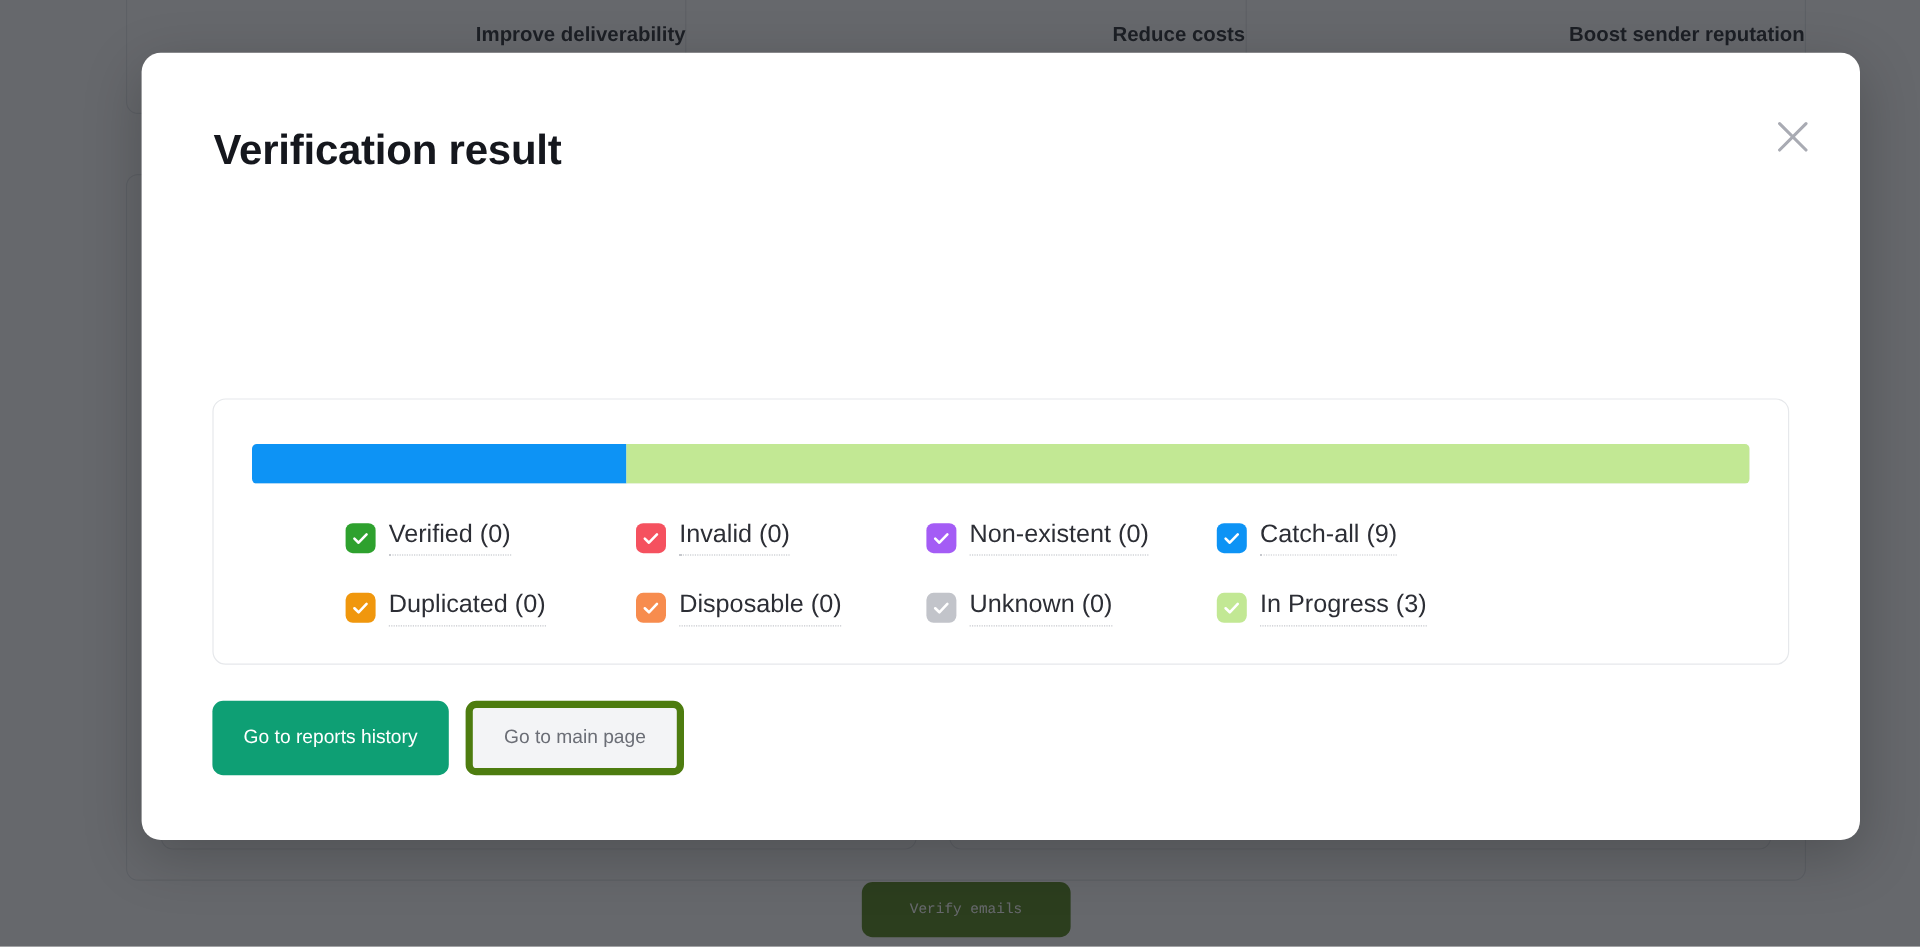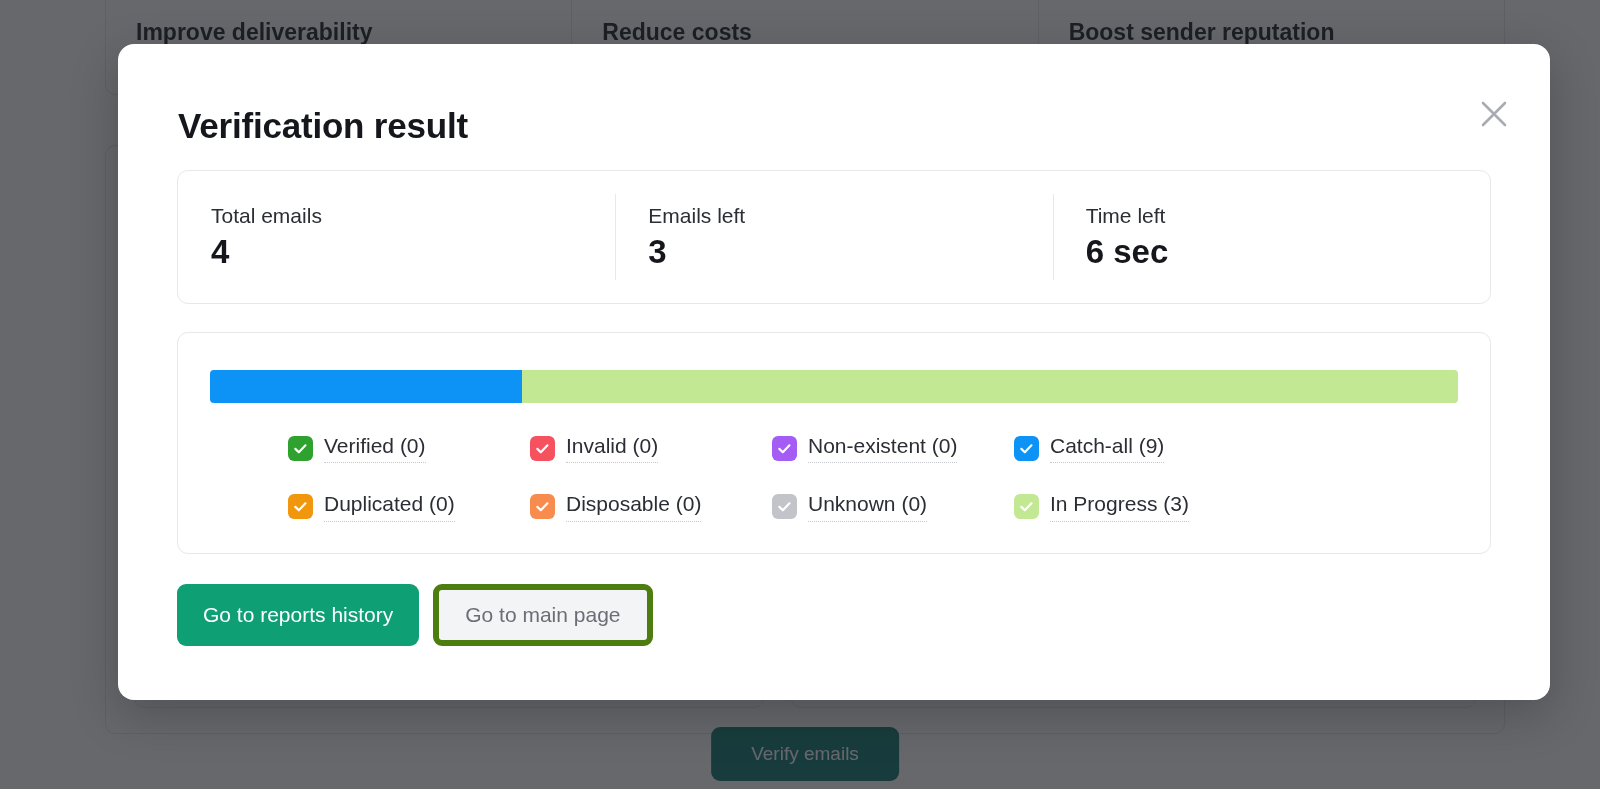--- a/index.html
+++ b/index.html
@@ -34,24 +34,25 @@
     border-radius: 10px;
     background: #fff;
   }
   .bg-top-col {
     flex: 1;
     padding: 58px 0 0 30px;
     border-right: 1px solid #e3e5e8;
   }
   .bg-top-col:last-child { border-right: none; }
   .bg-top-col .bg-heading {
-    font-size: 23px;
+    font-size: 17px;
     font-weight: bold;
     color: #1a1c22;
     white-space: nowrap;
+    text-align: right;
   }
 
   .bg-lower-row {
     position: absolute;
     top: 145px;
     left: 105px;
     right: 95px;
     bottom: 55px;
     border: 1px solid #e3e5e8;
     border-radius: 10px;
@@ -83,27 +84,27 @@
     border-radius: 20px;
     padding: 6px 16px;
     font-size: 19px;
     color: #44464d;
   }
   .bg-cta-button {
     position: absolute;
     left: 50%;
     transform: translateX(-50%);
     bottom: -48px;
-    background: #0f766e;
+    background: #4d7c0f;
     color: #fff;
     border: none;
     border-radius: 9px;
     padding: 16px 40px;
-    font-size: 19px;
-    font-family: Liberation Sans, sans-serif;
+    font-size: 12px;
+    font-family: Liberation Mono, monospace;
   }
 
   
   #modal-overlay {
     position: absolute;
     inset: 0;
     background: rgba(30, 32, 38, 0.68);
   }
 
   
@@ -248,21 +249,21 @@
   .modal-actions {
     position: absolute;
     left: 59px;
     top: 540px;
     display: flex;
     gap: 14px;
   }
   .btn {
     border: none;
     border-radius: 9px;
-    font-size: 21px;
+    font-size: 16px;
     font-family: "Liberation Sans", sans-serif;
     padding: 0 26px;
     height: 62px;
     cursor: pointer;
     white-space: nowrap;
   }
   .btn-primary {
     background: #0e9f74;
     color: #ffffff;
   }
@@ -304,34 +305,20 @@
 <div id="verification-modal">
 
   <button class="close-button">
     <svg width="30" height="30" viewBox="0 0 30 30" aria-hidden="true">
       <path d="M4 4 L26 26 M26 4 L4 26" stroke="#a9abb3" stroke-width="2.6" stroke-linecap="round" fill="none"></path>
     </svg>
   </button>
 
   <div class="modal-title">Verification result</div>
 
-  <div class="stats-card">
-    <div class="stat-cell">
-      <div class="stat-label">Total emails</div>
-      <div class="stat-value">4</div>
-    </div>
-    <div class="stat-cell">
-      <div class="stat-label">Emails left</div>
-      <div class="stat-value">3</div>
-    </div>
-    <div class="stat-cell">
-      <div class="stat-label">Time left</div>
-      <div class="stat-value">6 sec</div>
-    </div>
-  </div>
 
   <div class="progress-card">
     <div class="progress-bar" id="progress-bar">
         <div class="progress-seg" style="width: 25%; background: rgb(13, 147, 245);"></div>
         <div class="progress-seg" style="width: 75%; background: rgb(194, 232, 148);"></div>
       </div>
     <div class="legend-grid" id="legend-grid">
         <div class="legend-item">
           <span class="legend-checkbox" style="background: rgb(46, 161, 46);">
             <svg width="15" height="15" viewBox="0 0 16 16" aria-hidden="true">

